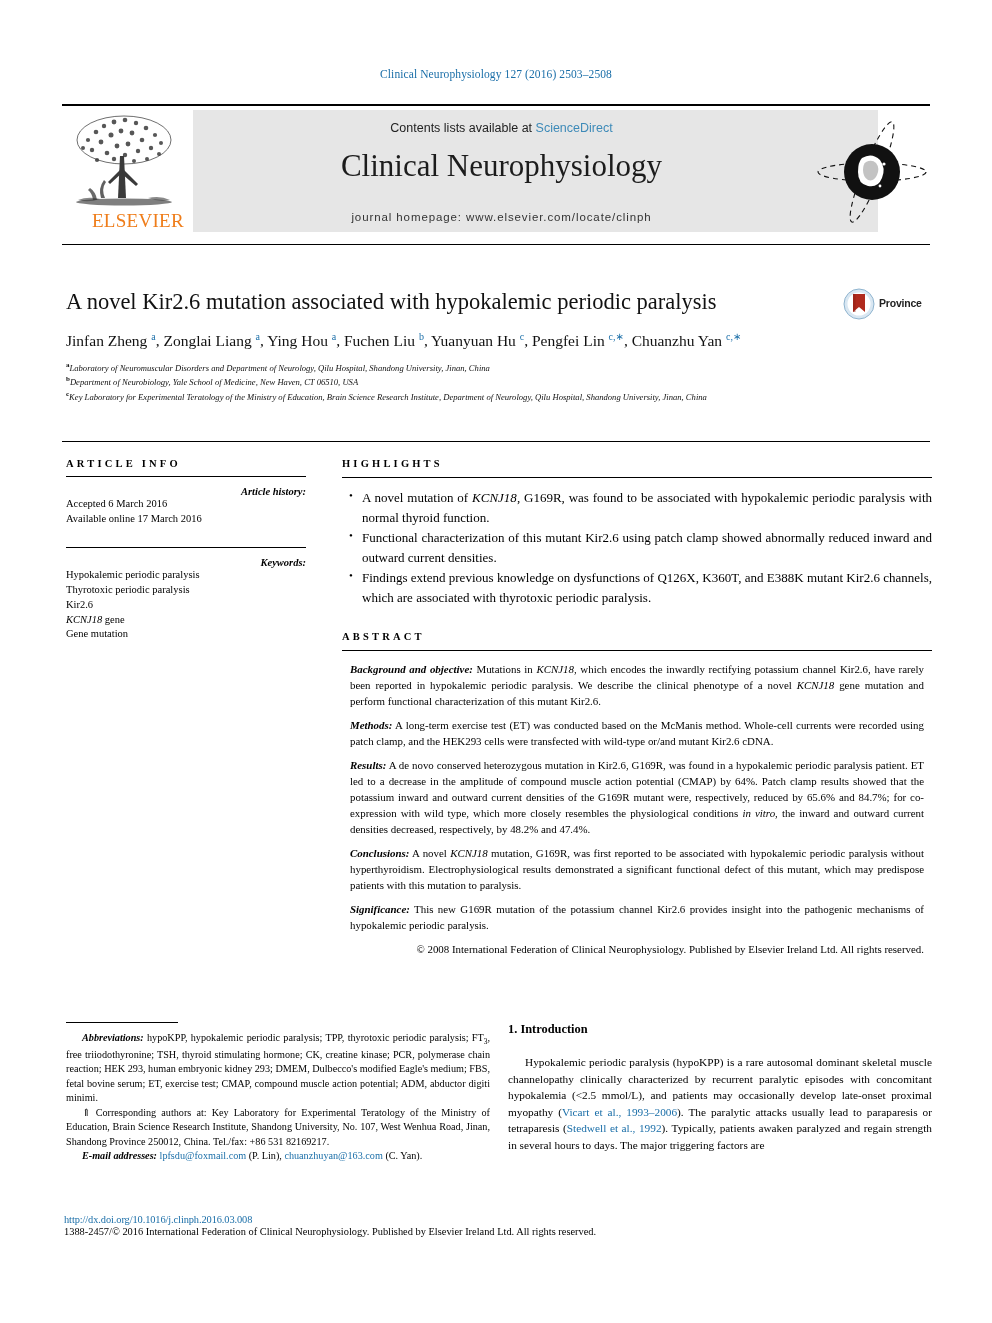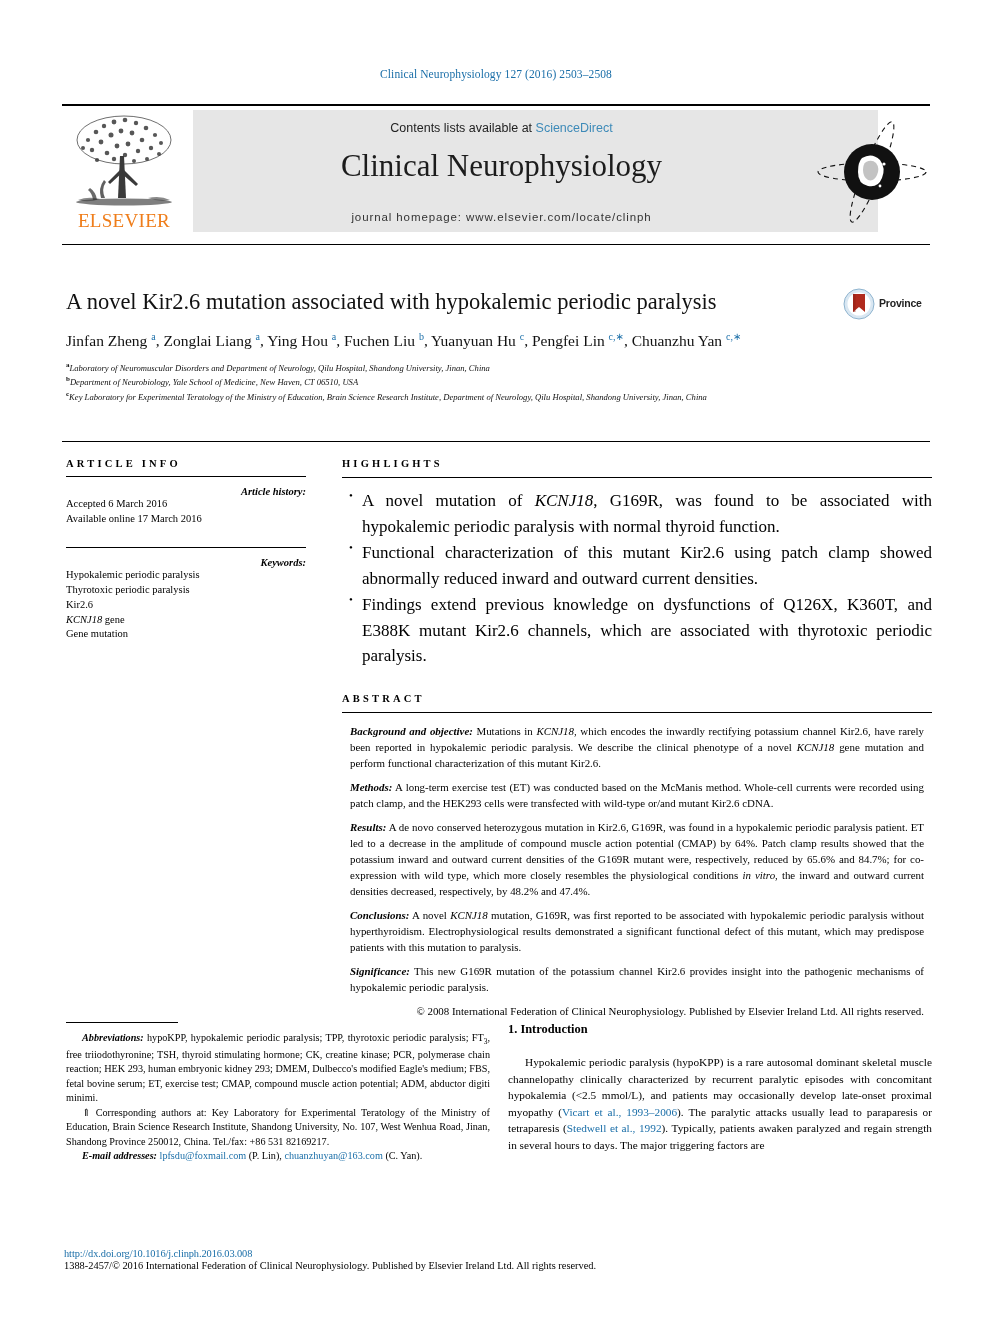--- a/index.html
+++ b/index.html
@@ -55,21 +55,21 @@
   .tree-svg {
     position: absolute;
     left: 6px;
     top: 0px;
   }
   .elsevier-word {
     position: absolute;
     left: 2px;
     bottom: 0px;
     width: 120px;
-    text-align: center;
+    text-align: right;
     color: #ef7d1a;
     font-size: 19px;
     font-family: "Liberation Serif", serif;
     letter-spacing: 0.3px;
   }
   .grey-band {
     position: absolute;
     left: 131px;
     top: 0;
     width: 685px;
@@ -263,21 +263,21 @@
   }
 
   
   ul.highlights {
     margin: 0;
     padding: 0 0 0 20px;
     list-style: none;
   }
   ul.highlights li {
     position: relative;
-    font-size: 17px;
+    font-size: 13px;
     line-height: 1.5;
     text-align: justify;
     margin-bottom: 1px;
     color: #000;
   }
   ul.highlights li::before {
     content: "•";
     position: absolute;
     left: -13px;
     top: -1px;
@@ -344,21 +344,20 @@
   .sub {
     font-size: 7.5px;
     vertical-align: sub;
   }
 
   .doi-block {
     position: absolute;
     top: 1214px;
     left: 64px;
     width: 870px;
-    margin-top: 34px;
   }
   .doi-line {
     font-size: 10.4px;
     color: #1a6ea8;
     letter-spacing: -0.1px;
   }
   .issn-line {
     font-size: 10.4px;
     color: #000;
     margin-top: 1px;

